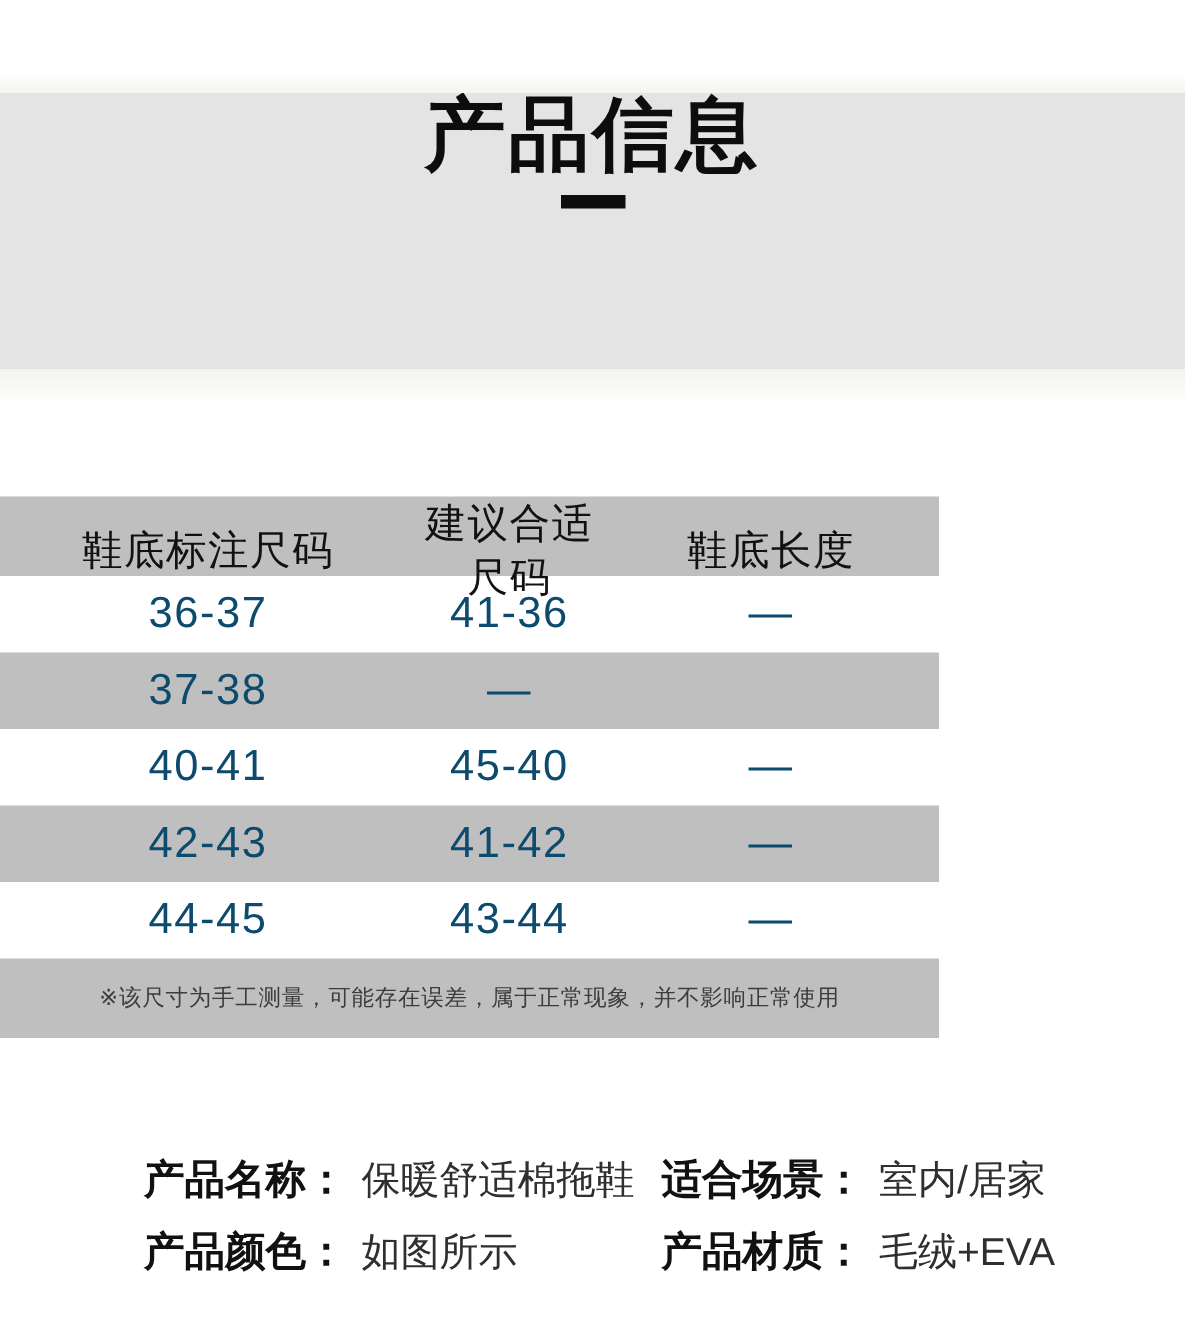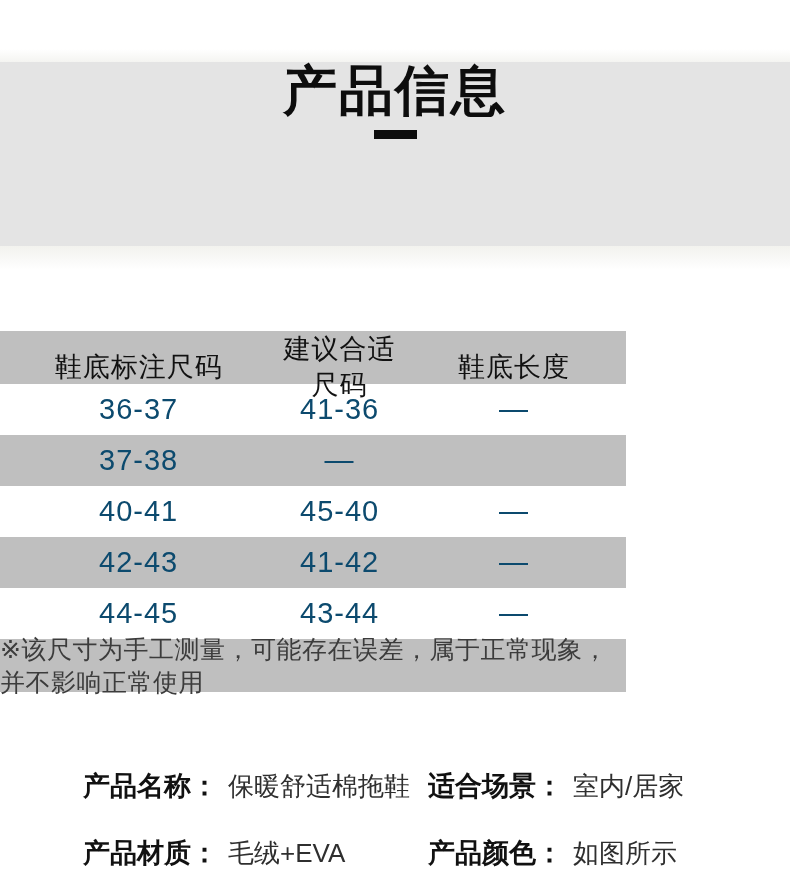--- a/index.html
+++ b/index.html
@@ -99,34 +99,34 @@
   }
   .t-body-row.stripe {
     background: #bfbfbf;
   }
   .t-note {
     height: 53px;
     background: #bfbfbf;
     display: flex;
     align-items: center;
     justify-content: center;
-    font-size: 25px;
+    font-size: 15px;
     letter-spacing: 0.5px;
     color: #3c3c3c;
   }
 
   
   .info {
     position: absolute;
     top: 768px;
-    left: 83px;
+    left: 96px;
     right: 30px;
     display: grid;
     grid-template-columns: 345px 1fr;
-    row-gap: 31px;
+    row-gap: 12px;
   }
   .info-item {
     display: flex;
     align-items: baseline;
     gap: 10px;
     white-space: nowrap;
   }
   .info-label {
     font-size: 27px;
     font-weight: 700;
@@ -195,24 +195,24 @@
       <span class="info-label">产品名称：</span>
       <span class="info-value">保暖舒适棉拖鞋</span>
     </div>
 
     <div class="info-item">
       <span class="info-label">适合场景：</span>
       <span class="info-value">室内/居家</span>
     </div>
 
     <div class="info-item">
+      <span class="info-label">产品颜色：</span>
+      <span class="info-value">如图所示</span>
+    </div>
+
+    <div class="info-item">
       <span class="info-label">产品材质：</span>
       <span class="info-value">毛绒+EVA</span>
     </div>
 
-    <div class="info-item">
-      <span class="info-label">产品颜色：</span>
-      <span class="info-value">如图所示</span>
-    </div>
-
   </section>
 
 </div>
 
 </body></html>

